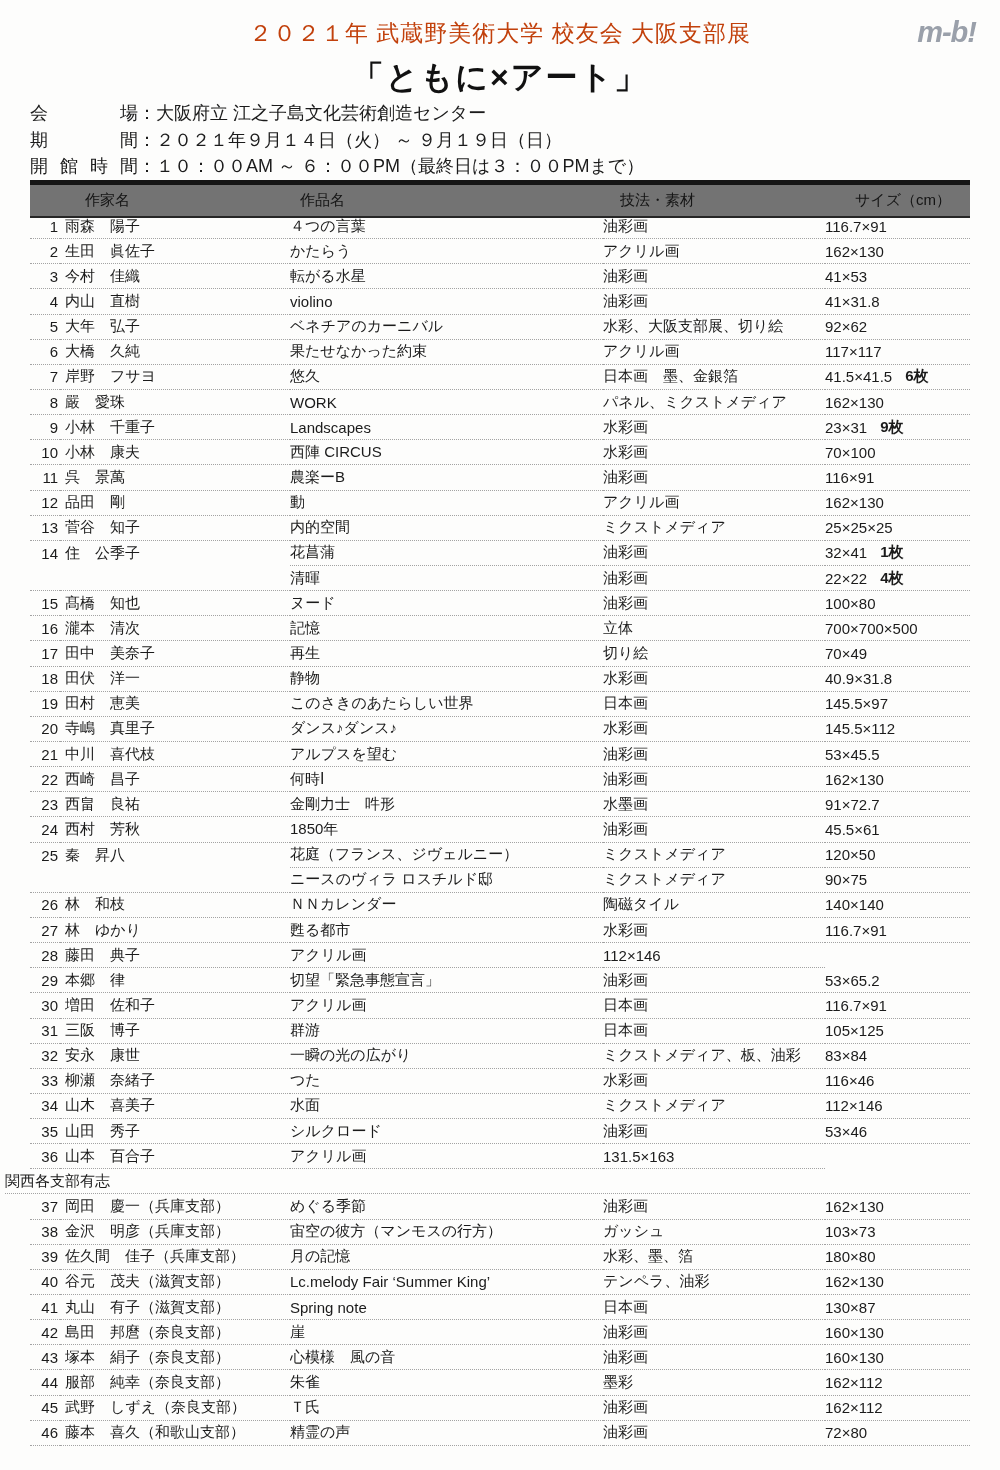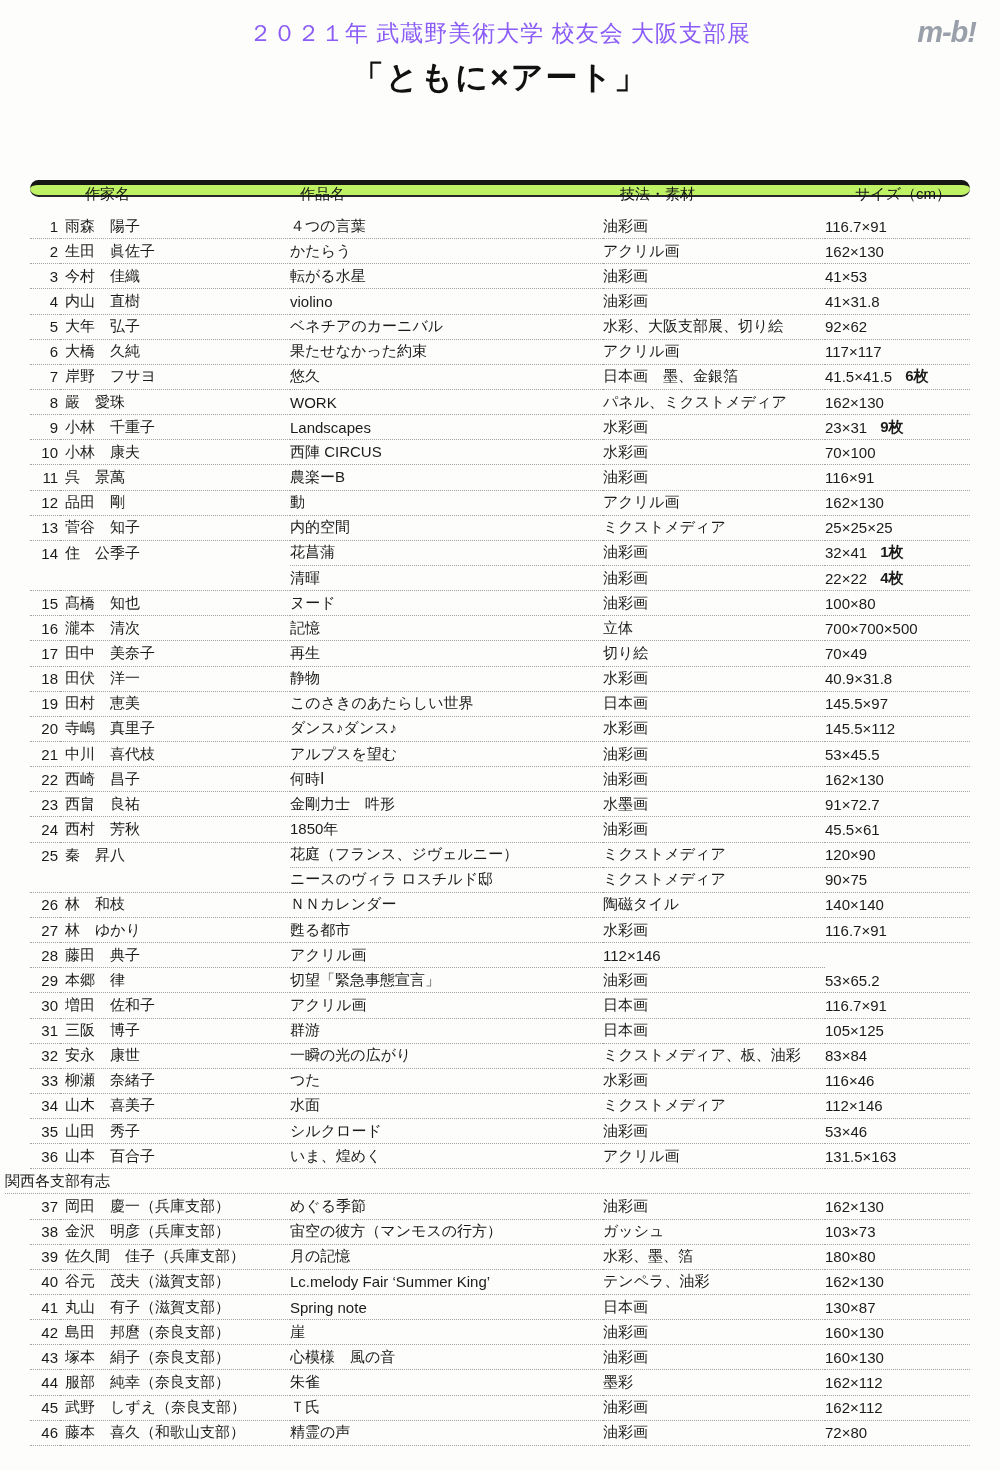--- a/index.html
+++ b/index.html
@@ -5,47 +5,47 @@
   * { margin:0; padding:0; box-sizing:border-box; }
   html,body { background:#ffffff; }
   body { font-family:"Liberation Sans","DejaVu Sans",sans-serif; color:#1b1b1b; }
   .page {
     position:relative; width:1000px; height:1470px;
     background:#fdfdfc; overflow:hidden;
   }
   
   .doc-title {
     position:absolute; top:18px; left:0; right:0;
-    text-align:center; font-size:23px; letter-spacing:1px; color:#8b5cf6;
+    text-align:center; font-size:23px; letter-spacing:1px; color:#c2410c;
   }
   .logo {
     position:absolute; top:16px; right:24px;
     font-size:29px; font-weight:bold; font-style:italic;
     color:#9aa0aa; letter-spacing:-1px;
   }
   .exhibition-title {
     position:absolute; top:56px; left:0; right:0;
     text-align:center; font-size:32px; font-weight:bold;
     letter-spacing:2px; color:#111;
   }
   .info { position:absolute; top:101px; left:30px; font-size:18px; }
   .info-line { display:flex; align-items:baseline; height:26.5px; }
   .info-label {
     display:inline-block; width:108px;
     text-align:justify; text-align-last:justify;
   }
   .info-value { white-space:pre; }
   
   .thead {
-    position:absolute; top:180px; left:30px; width:940px; height:17px;
-    background:#bef264;
+    position:absolute; top:180px; left:30px; width:940px; height:38px;
+    background:#737373;
     border-top:5px solid #161616;
     border-bottom:2px solid #262626;
     display:grid; grid-template-columns:30px 230px 313px 222px 145px;
-    align-items:center; font-size:15px; color:#141414;border-radius:10px;
+    align-items:center; font-size:15px; color:#141414;
   }
   .thead .h-artist { padding-left:25px; }
   .thead .h-title  { padding-left:10px; }
   .thead .h-tech   { padding-left:17px; }
   .thead .h-size   { padding-left:30px; }
   .tbody { position:absolute; top:214px; left:30px; width:940px; }
   .trow {
     display:grid; grid-template-columns:30px 230px 313px 222px 145px;
     height:25.15px; font-size:15px;
   }
@@ -65,20 +65,34 @@
 </style>
 </head>
 <body>
 
 <div class="page">
 
   <div class="doc-title">２０２１年 武蔵野美術大学 校友会 大阪支部展</div>
   <div class="logo">m-b!</div>
   <div class="exhibition-title">「ともに×アート」</div>
 
+  <div class="info">
+    <div class="info-line">
+      <span class="info-label">会場</span>
+        <span class="info-value">：大阪府立 江之子島文化芸術創造センター</span>
+    </div>
+    <div class="info-line">
+      <span class="info-label">期間</span>
+        <span class="info-value">：２０２１年９月１４日（火） ～ ９月１９日（日）</span>
+    </div>
+    <div class="info-line">
+      <span class="info-label">開館時間</span>
+        <span class="info-value">：１０：００AM ～ ６：００PM（最終日は３：００PMまで）</span>
+    </div>
+  </div>
 
   <div class="thead">
     <div class="h-no"></div>
     <div class="h-artist">作家名</div>
     <div class="h-title">作品名</div>
     <div class="h-tech">技法・素材</div>
     <div class="h-size">サイズ（cm）</div>
   </div>
 
   <div class="tbody">
@@ -331,21 +345,21 @@
       <span class="size-main">45.5×61</span>
       
     </div>
   </div>
       <div class="trow partial">
     <div class="c no">25</div>
     <div class="c artist">秦　昇八</div>
     <div class="c title">花庭（フランス、ジヴェルニー）</div>
     <div class="c tech">ミクストメディア</div>
     <div class="c size">
-      <span class="size-main">120×90</span>
+      <span class="size-main">120×50</span>
       
     </div>
   </div>
       <div class="trow">
     <div class="c no"></div>
     <div class="c artist"></div>
     <div class="c title">ニースのヴィラ ロスチルド邸</div>
     <div class="c tech">ミクストメディア</div>
     <div class="c size">
       <span class="size-main">90×75</span>
@@ -447,21 +461,20 @@
     <div class="c title">シルクロード</div>
     <div class="c tech">油彩画</div>
     <div class="c size">
       <span class="size-main">53×46</span>
       
     </div>
   </div>
       <div class="trow">
     <div class="c no">36</div>
     <div class="c artist">山本　百合子</div>
-    <div class="c title">いま、煌めく</div>
     <div class="c tech">アクリル画</div>
     <div class="c size">
       <span class="size-main">131.5×163</span>
       
     </div>
   </div>
       <div class="section-row">関西各支部有志</div>
       <div class="trow">
     <div class="c no">37</div>
     <div class="c artist">岡田　慶一（兵庫支部）</div>

